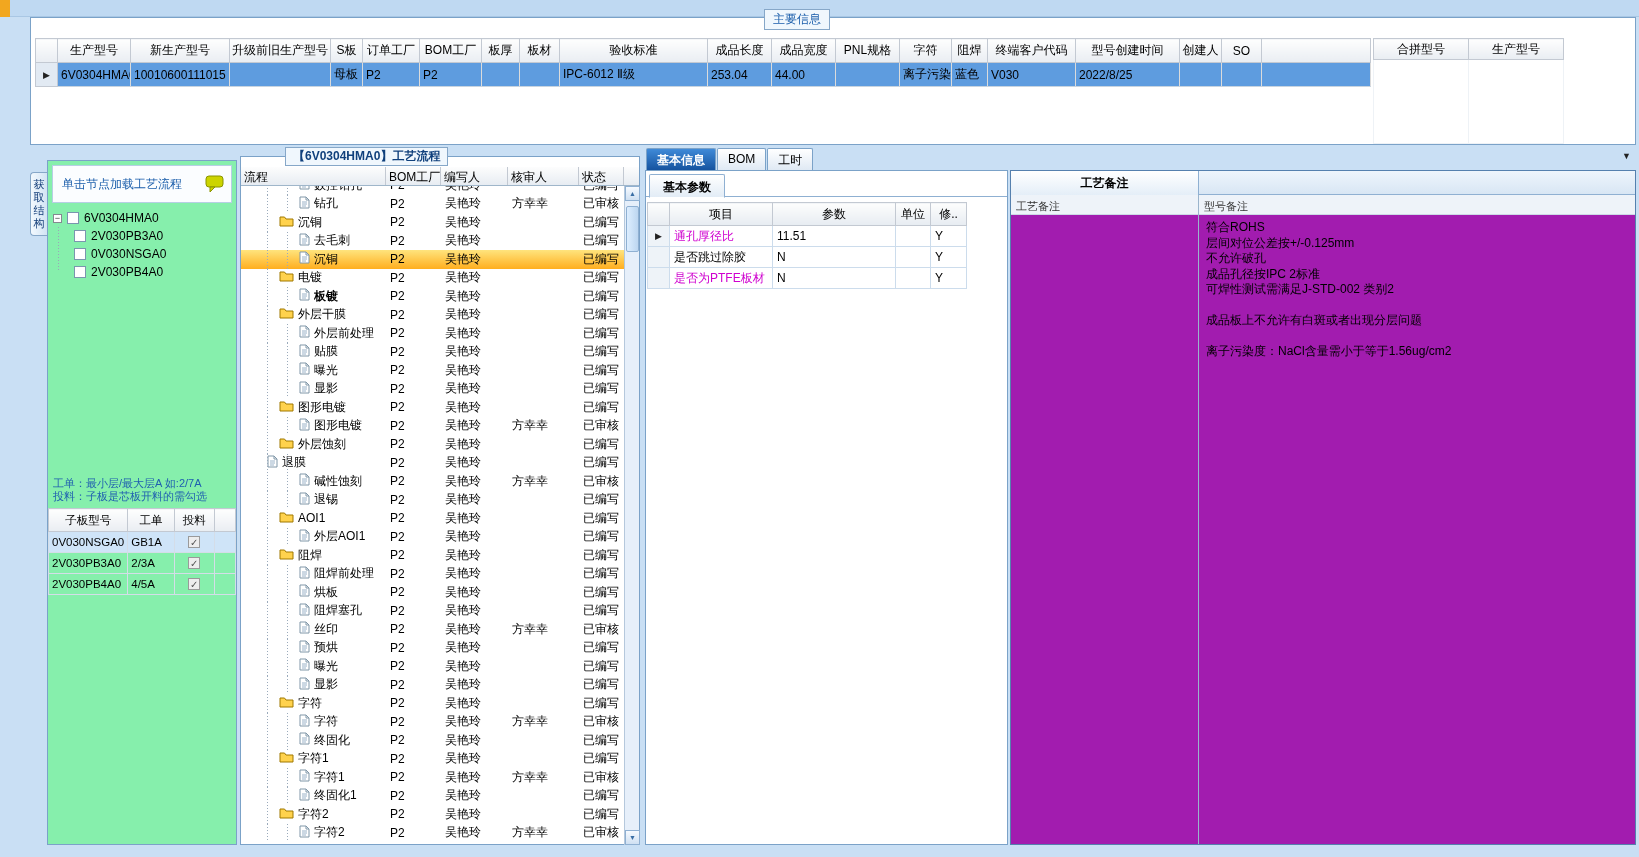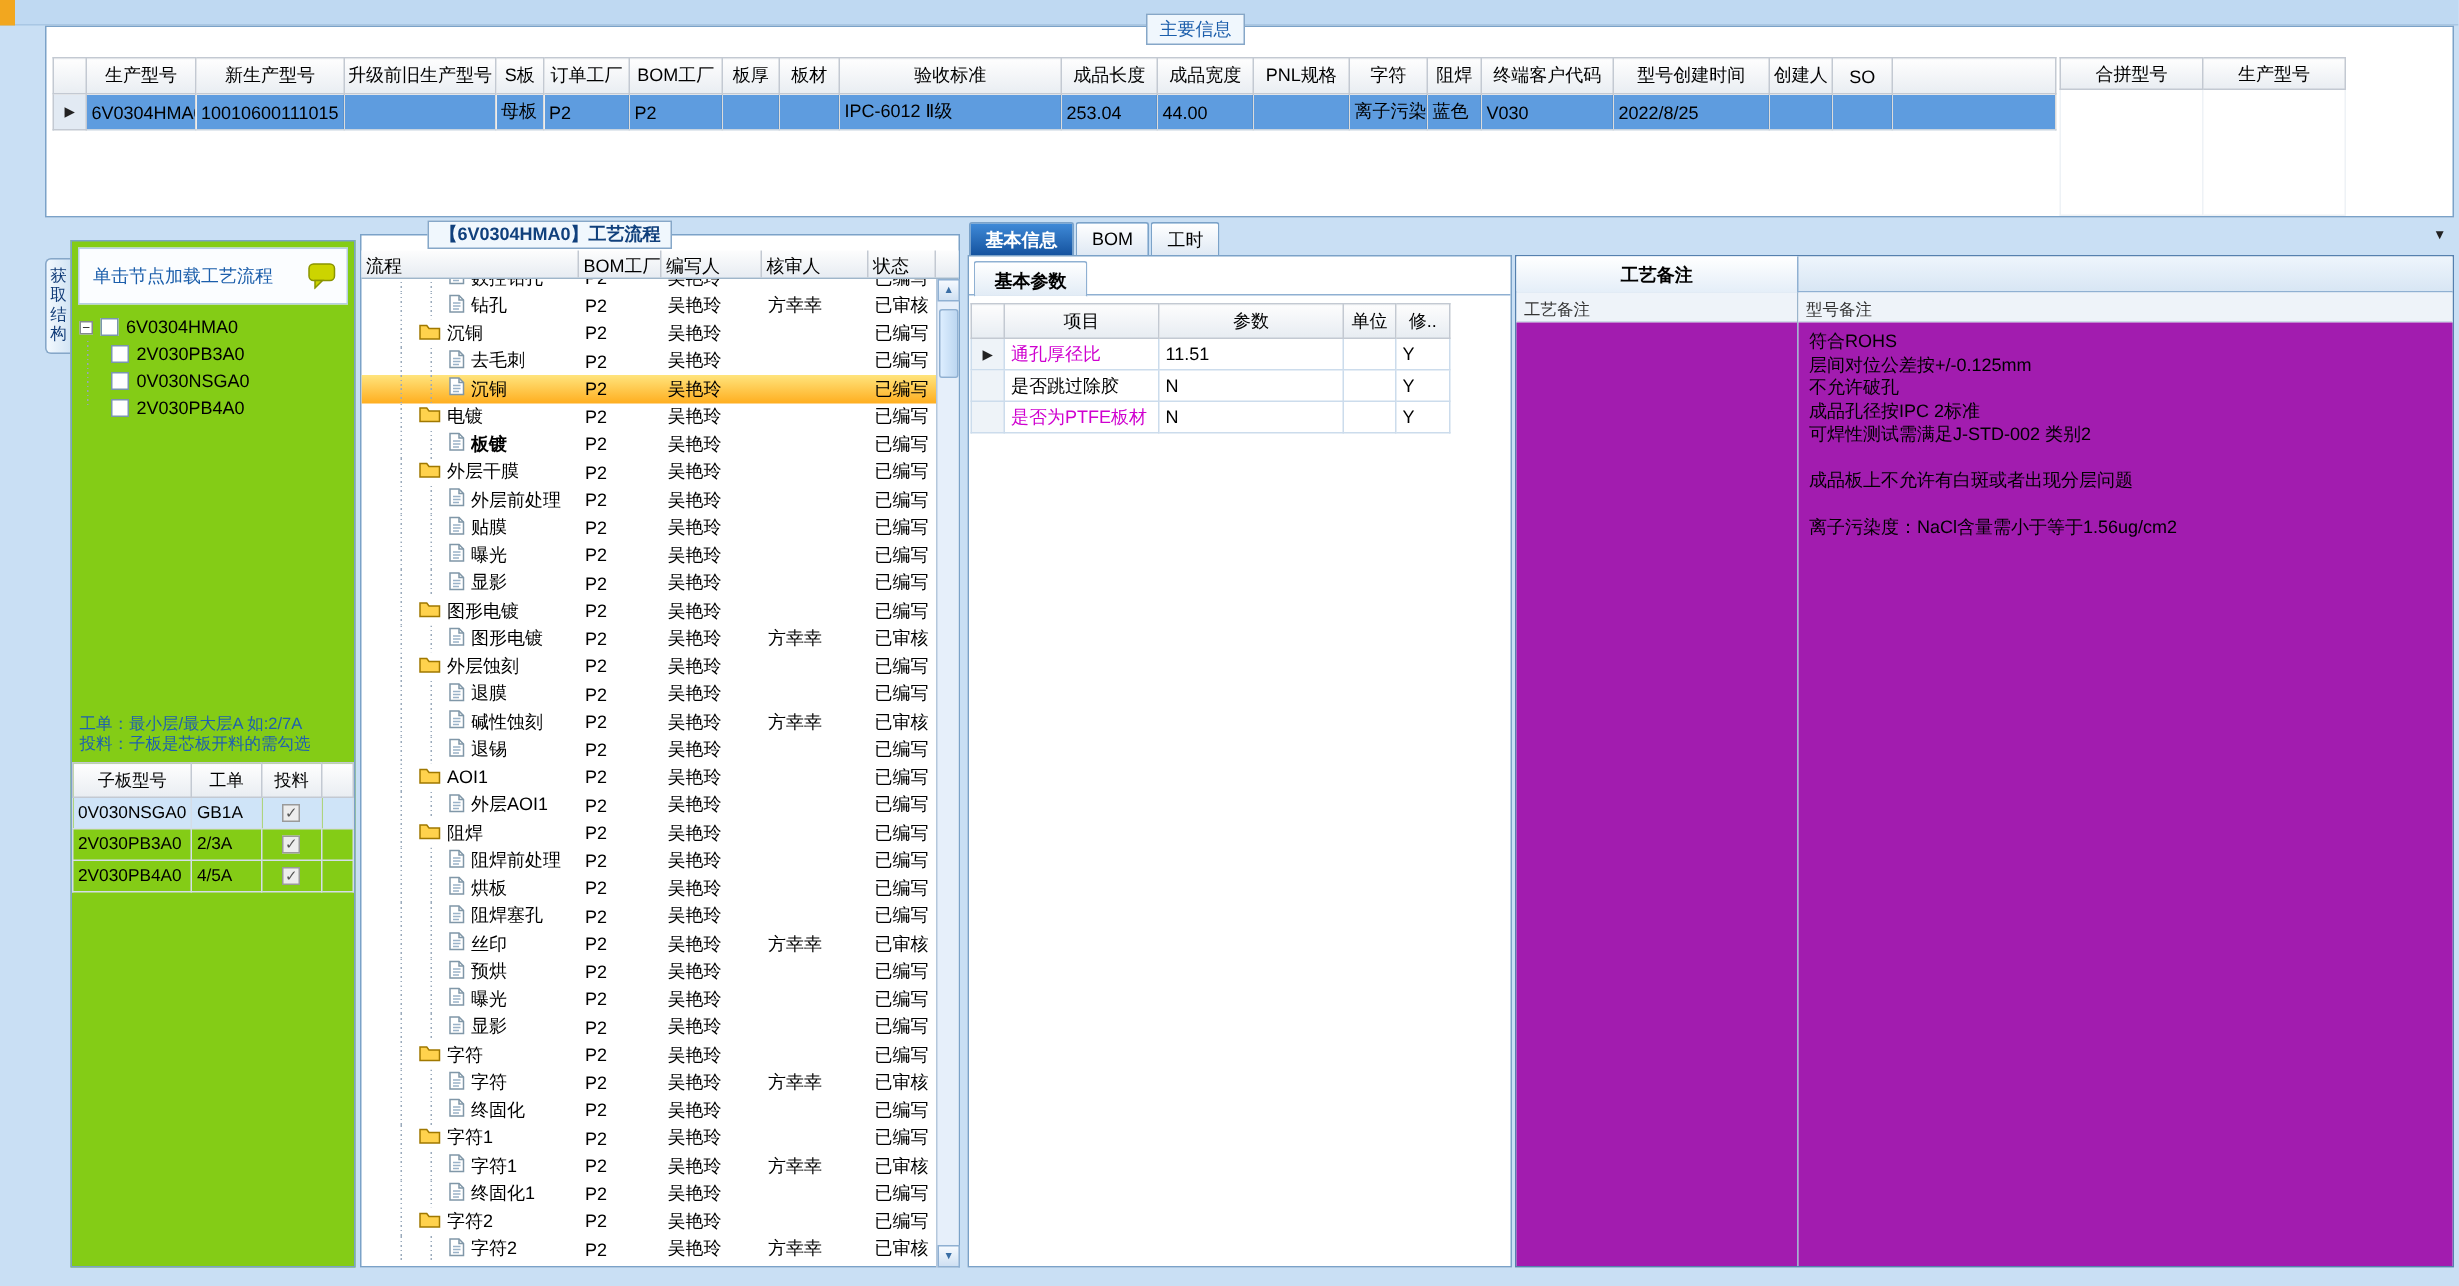--- a/index.html
+++ b/index.html
@@ -22,21 +22,21 @@
   th.gsel{background:linear-gradient(#fefefe,#e3e8ee)}
   #side-table{position:absolute;left:1342px;top:20px;border-collapse:collapse;table-layout:fixed;font-size:12px}
   #side-table th{background:linear-gradient(#fefefe,#e9edf2);border:1px solid #c3c9d2;height:21px;font-weight:normal;white-space:nowrap}
   #side-table td{height:84px;background:#fff;border:1px solid #eef2f6}
 
   
   #vtab{position:absolute;left:30px;top:172px;width:17px;height:64px;background:linear-gradient(90deg,#f3f9fe,#d2e4f4);border:1px solid #86a7c8;border-right:none;border-radius:4px 0 0 4px;display:flex;flex-direction:column;align-items:center;justify-content:center;font-size:11px;color:#123c78}
   #vtab div{line-height:13px}
 
   
-  #left-panel{position:absolute;left:47px;top:160px;width:190px;height:685px;background:#84cc16;border:1px solid #7ba2c8}
+  #left-panel{position:absolute;left:47px;top:160px;width:190px;height:685px;background:#86efac;border:1px solid #7ba2c8}
   #hint{position:absolute;left:4px;top:4px;width:180px;height:38px;background:#fbfdff;border:1px solid #b7cfe4;display:flex;align-items:center;padding:0 6px 0 9px;color:#1b5eab;font-size:12px;white-space:nowrap}
   #hint svg{margin-left:auto;flex:none}
   #tree{position:absolute;left:5px;top:48px;width:178px}
   .tnode{display:flex;align-items:center;height:18px;font-size:12px;position:relative;white-space:nowrap}
   .tnode.child{padding-left:21px}
   .tvline{position:absolute;left:5px;top:0;bottom:9px;width:1px;background:repeating-linear-gradient(to bottom,#98a8b8 0 1px,transparent 1px 3px)}
   .expander{width:9px;height:9px;border:1px solid #848a90;background:#fff;font-size:9px;line-height:7px;text-align:center;margin-right:5px;color:#333;flex:none}
   .cb{width:12px;height:12px;border:1px solid #7a96ae;background:#fff;margin-right:5px;flex:none}
   .cb.checked{background:#ededed;border-color:#9a9a9a;color:#555;font-size:10px;line-height:11px;text-align:center}
   #lp-notes{position:absolute;left:5px;top:316px;color:#1f5fb0;font-size:11px;line-height:13px;white-space:nowrap}
@@ -465,21 +465,21 @@
                 <path d="M1 3 L1 11 L14 11 L14 4 L7 4 L5.5 2 L1 2 Z" fill="#FFD24D" stroke="#A07800"></path>
               </svg></span>
             <span class="lbl">外层蚀刻</span>
           </div>
           <div class="pc" style="width: 55px;">P2</div>
           <div class="pc" style="width: 67px;">吴艳玲</div>
           <div class="pc" style="width: 71px;"></div>
           <div class="pc" style="width: 45px;">已编写</div>
         </div>
         <div class="prow">
-          <div class="pc name" style="width: 145px; padding-left: 58px;">
+          <div class="pc name" style="width: 145px; padding-left: 26px;">
             <div class="guide" style="left: 26px;"></div>
             <div class="guide" style="left: 46px;"></div>
             <span><svg width="11" height="13" viewBox="0 0 11 13">
                 <path d="M1 1 h6 l3 3 v8 h-9 z" fill="#fff" stroke="#8097a8"></path>
                 <path d="M7 1 v3 h3" fill="none" stroke="#8097a8"></path>
                 <path d="M3 6 h5 M3 8 h5 M3 10 h4" stroke="#9ab2c8" stroke-width="1"></path>
               </svg></span>
             <span class="lbl">退膜</span>
           </div>
           <div class="pc" style="width: 55px;">P2</div>

